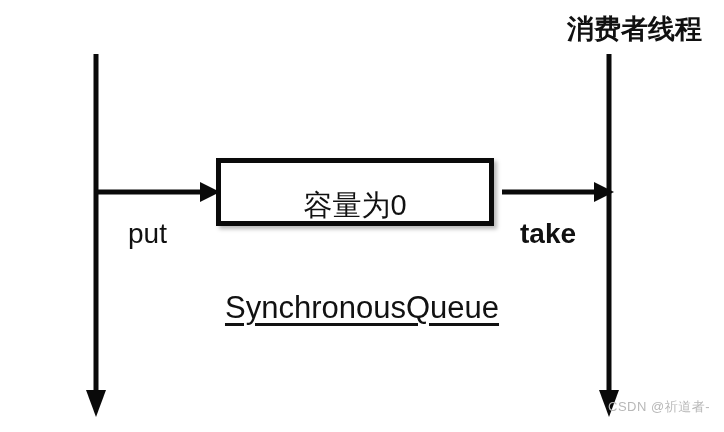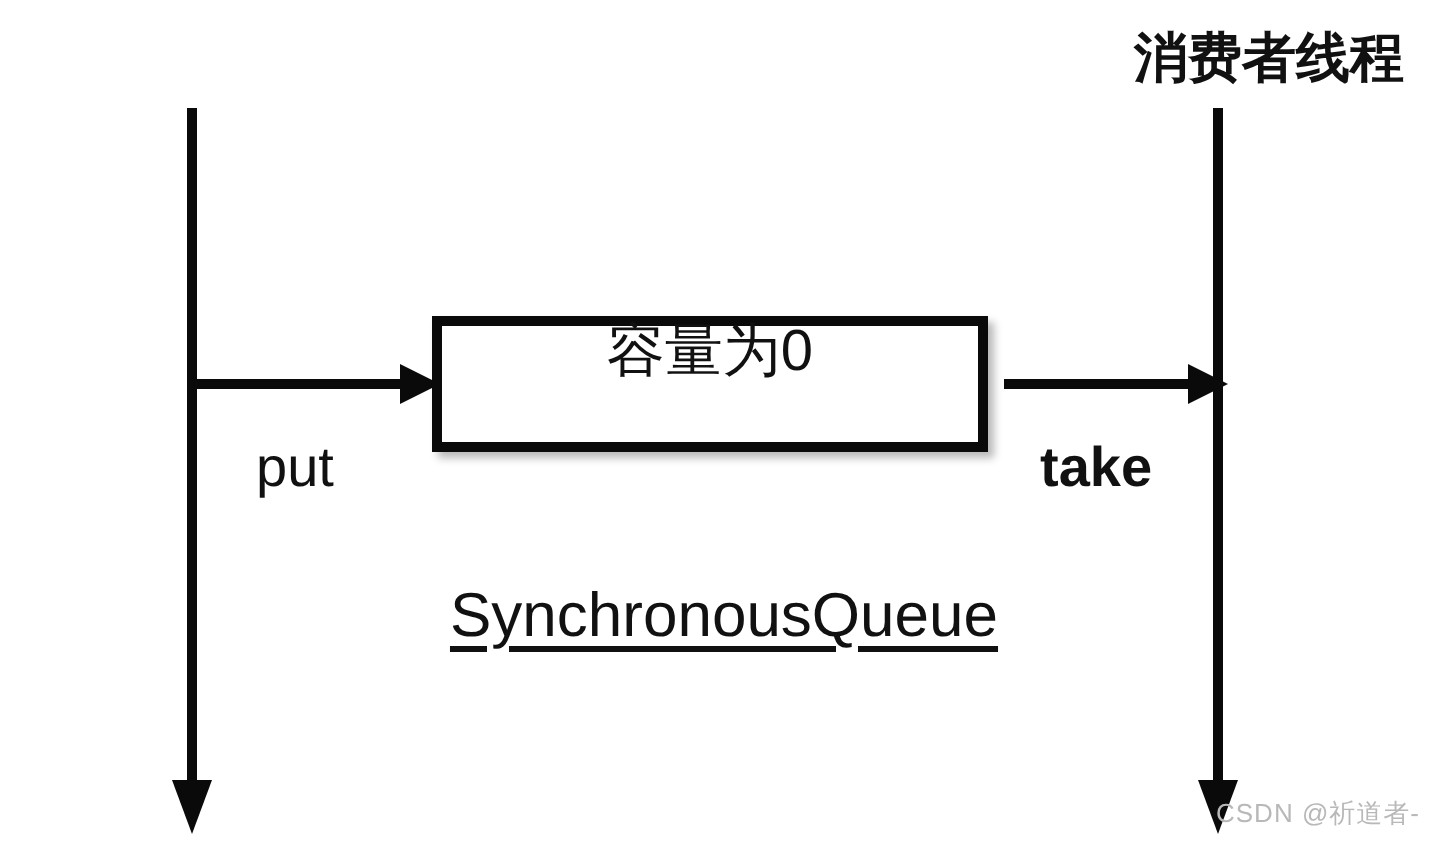--- a/index.html
+++ b/index.html
@@ -46,21 +46,21 @@
     position: absolute;
     left: 216px;
     top: 158px;
     width: 278px;
     height: 68px;
     box-sizing: border-box;
     border: 5px solid #0a0a0a;
     background: #ffffff;
     box-shadow: 3px 3px 4px rgba(0,0,0,0.28);
     display: flex;
-    align-items: flex-start;
+    align-items: flex-end;
     justify-content: center;
   }
   #queue-box-text {
     font-size: 29px;
     line-height: 1;
     color: #111111;
     white-space: nowrap;
     position: relative;
     top: -1px;
   }

